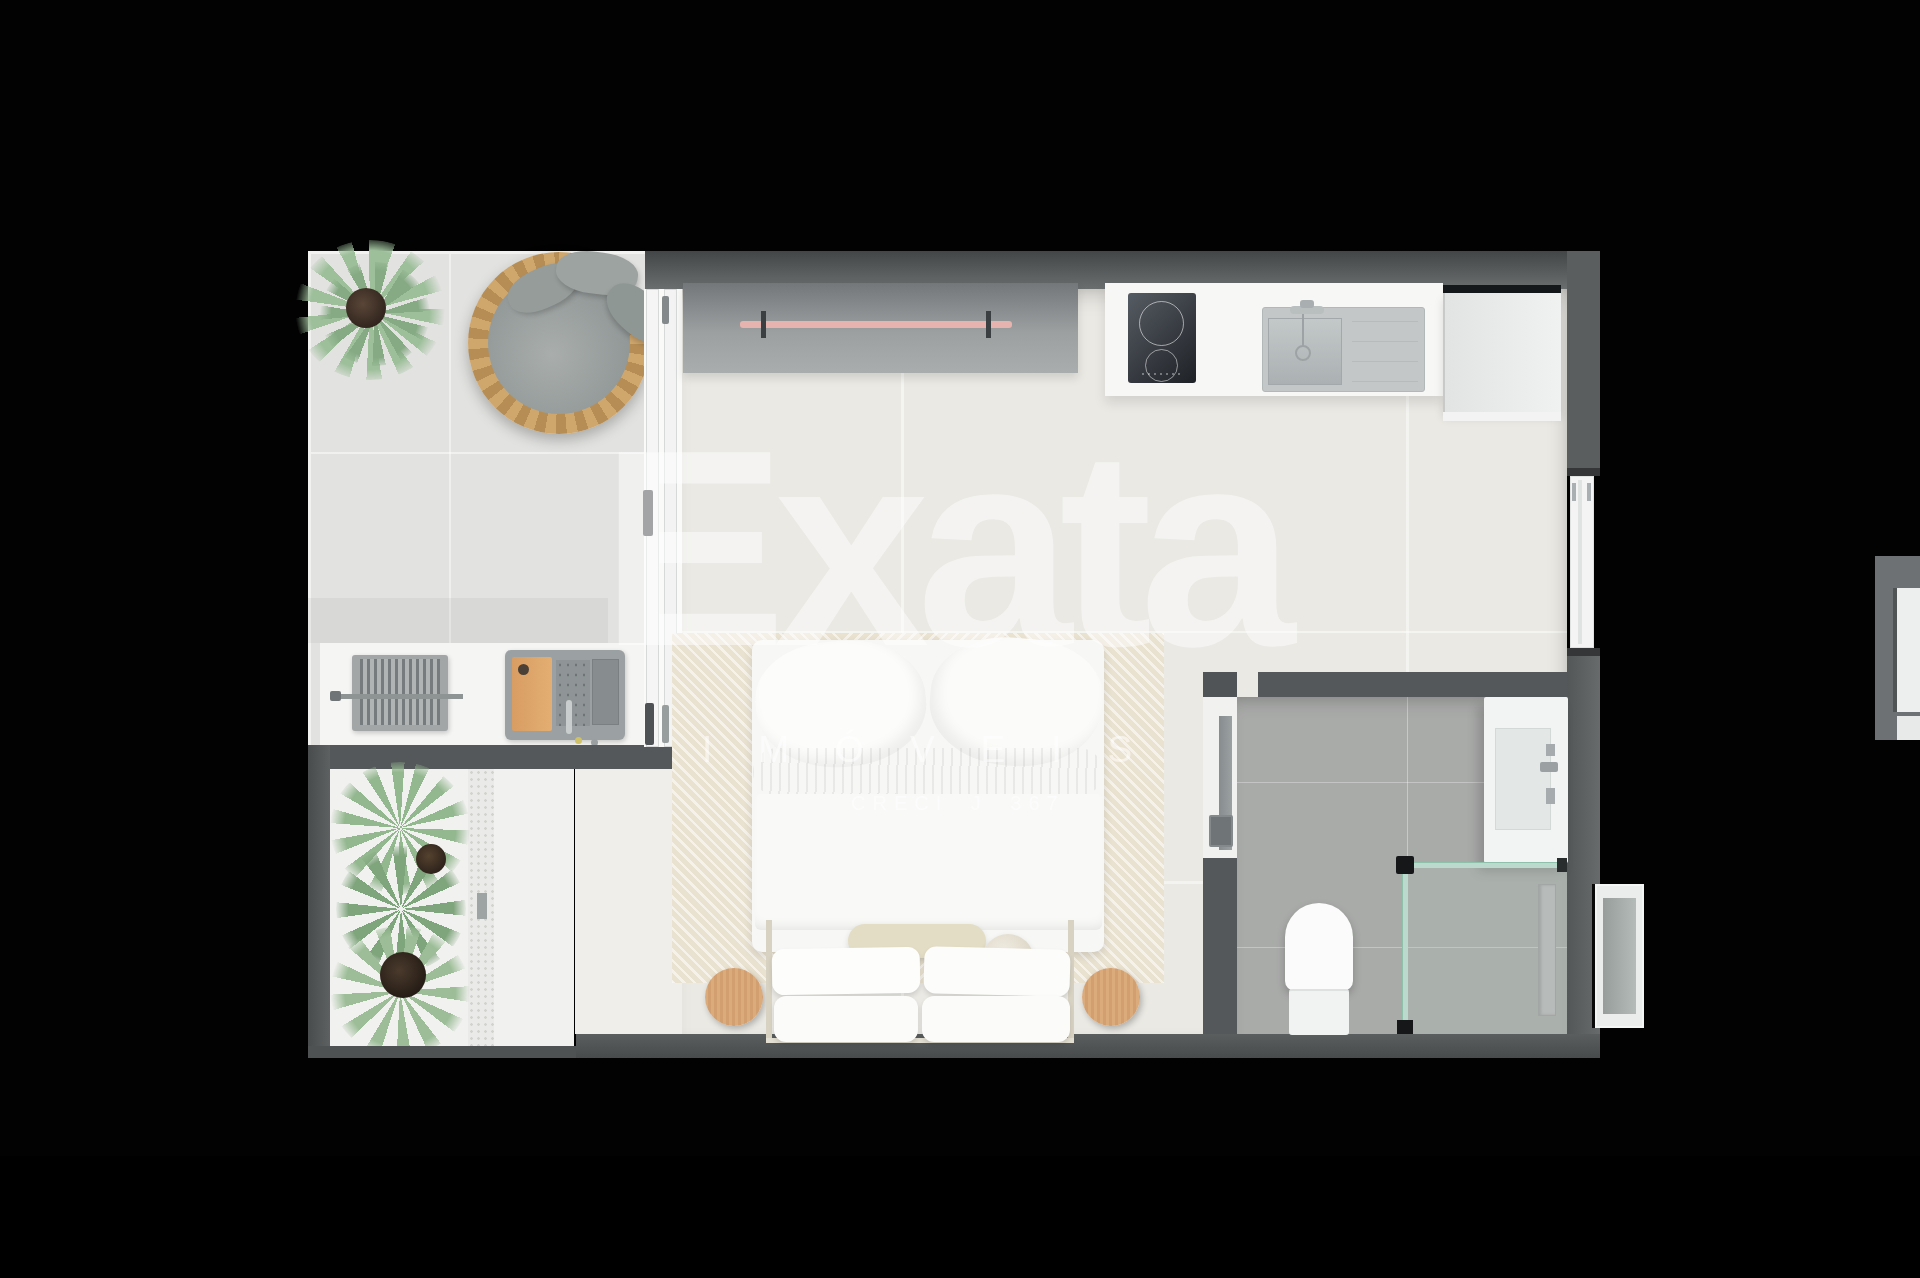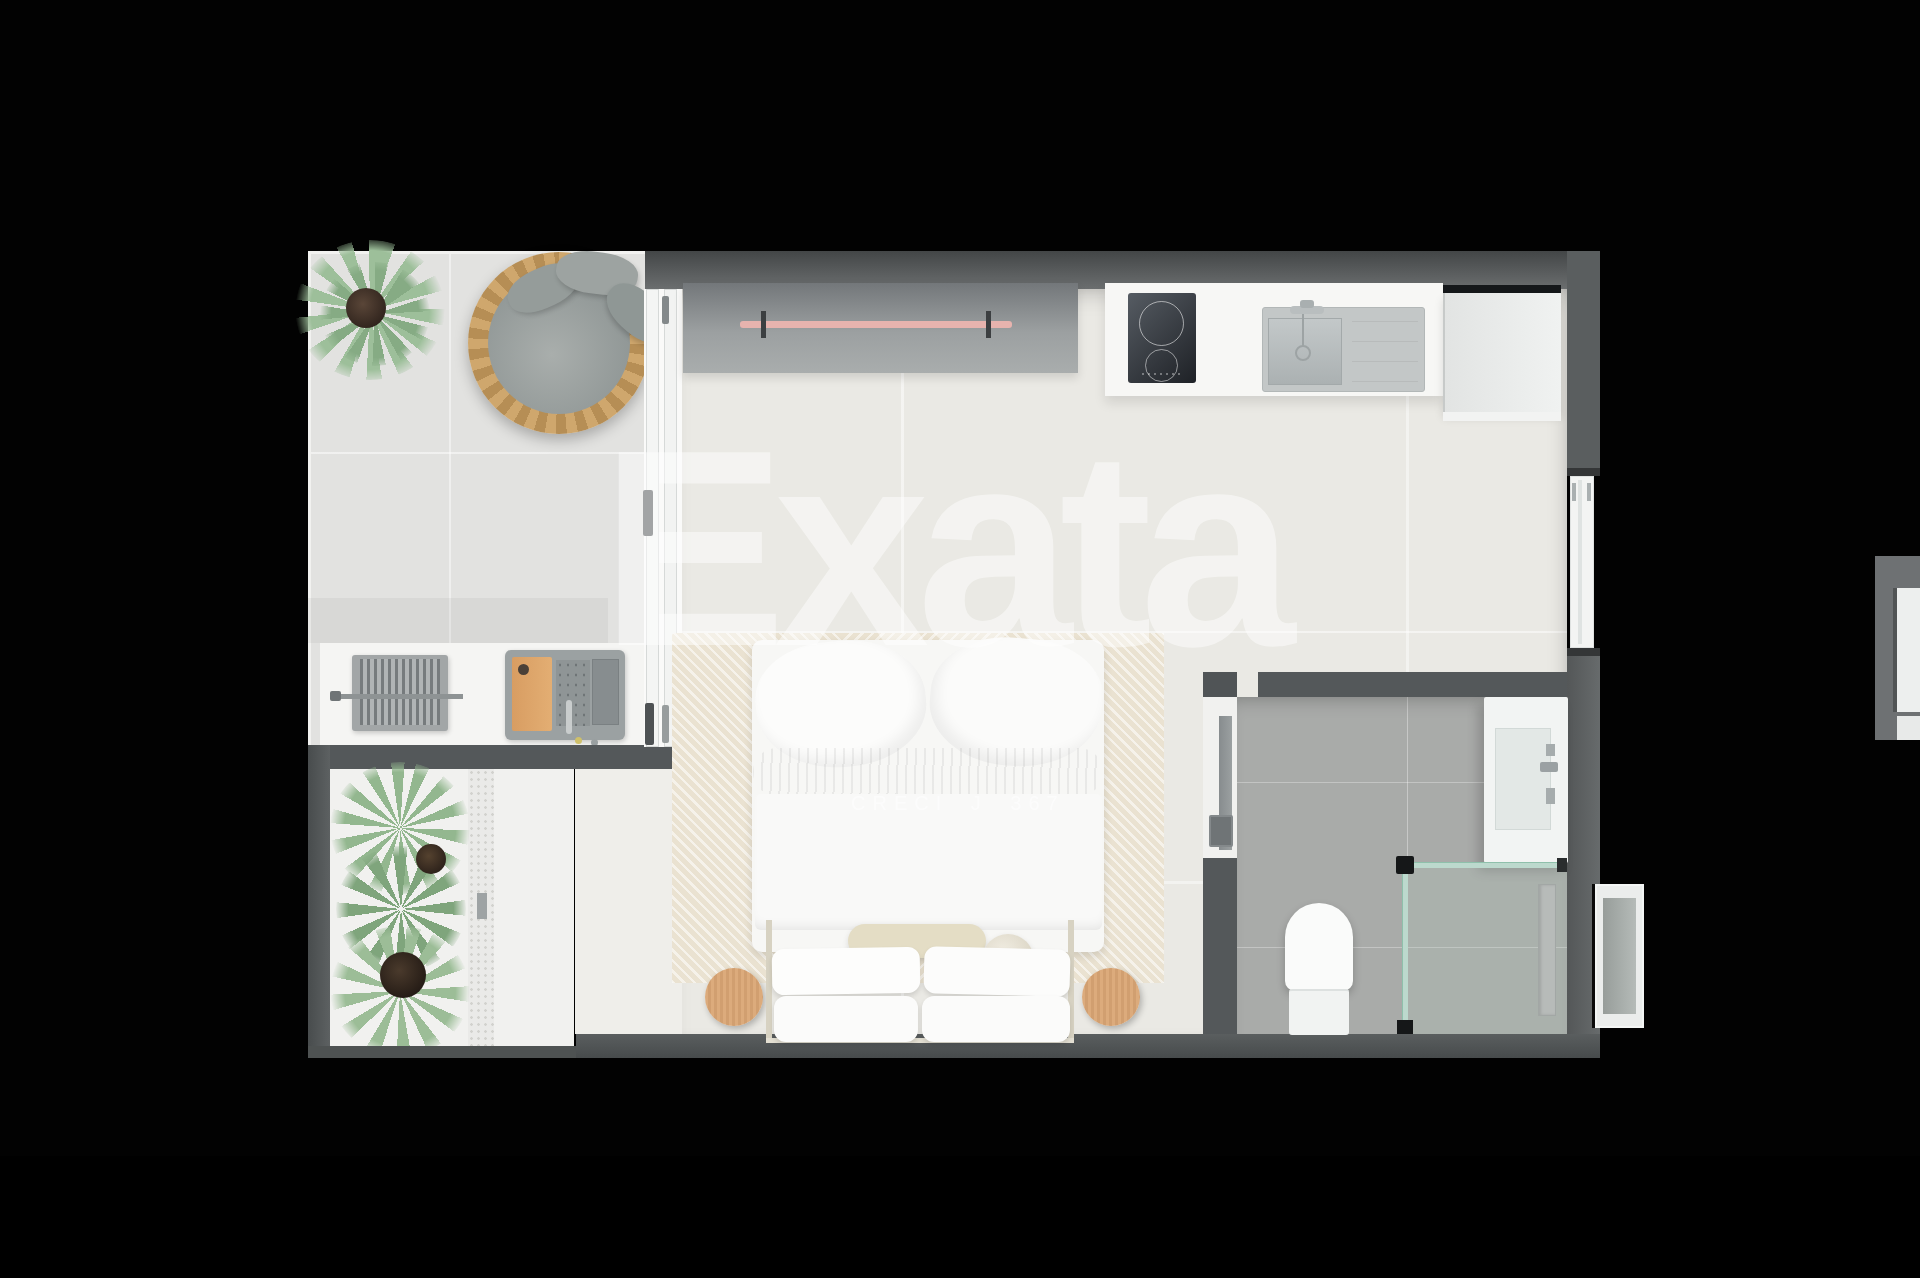--- a/index.html
+++ b/index.html
@@ -192,15 +192,16 @@
   <div class="a" style="left:1592px;top:884px;width:3px;height:144px;background:#0a0a0a;"></div>
   <div class="a" style="left:1595px;top:884px;width:49px;height:144px;background:#ebedec;border:2px solid #f4f6f5;"></div>
   <div class="a" style="left:1603px;top:898px;width:33px;height:116px;background:linear-gradient(90deg,#979d9a,#b5bbb8);"></div>
 
   <div class="a" style="left:1875px;top:556px;width:45px;height:184px;background:#6e7173;"></div>
   <div class="a" style="left:1893px;top:588px;width:4px;height:124px;background:#515455;"></div>
   <div class="a" style="left:1897px;top:588px;width:23px;height:124px;background:#edefee;"></div>
   <div class="a" style="left:1897px;top:716px;width:23px;height:24px;background:#e8eae9;"></div>
 
   <div class="a wm" style="left:600px;top:408px;font-size:280px;font-weight:bold;letter-spacing:-13px;line-height:1;color:rgba(255,255,255,.48);">Exata</div>
+  <div class="a wm" style="left:702px;top:729px;font-size:37px;font-weight:400;letter-spacing:46px;color:rgba(255,255,255,.55);">IMÓVEIS</div>
   <div class="a wm" style="left:851px;top:792px;font-size:20px;font-weight:400;letter-spacing:7px;word-spacing:10px;color:rgba(255,255,255,.55);">CRECI J 367</div>
 
 </div>
 
 </body></html>

